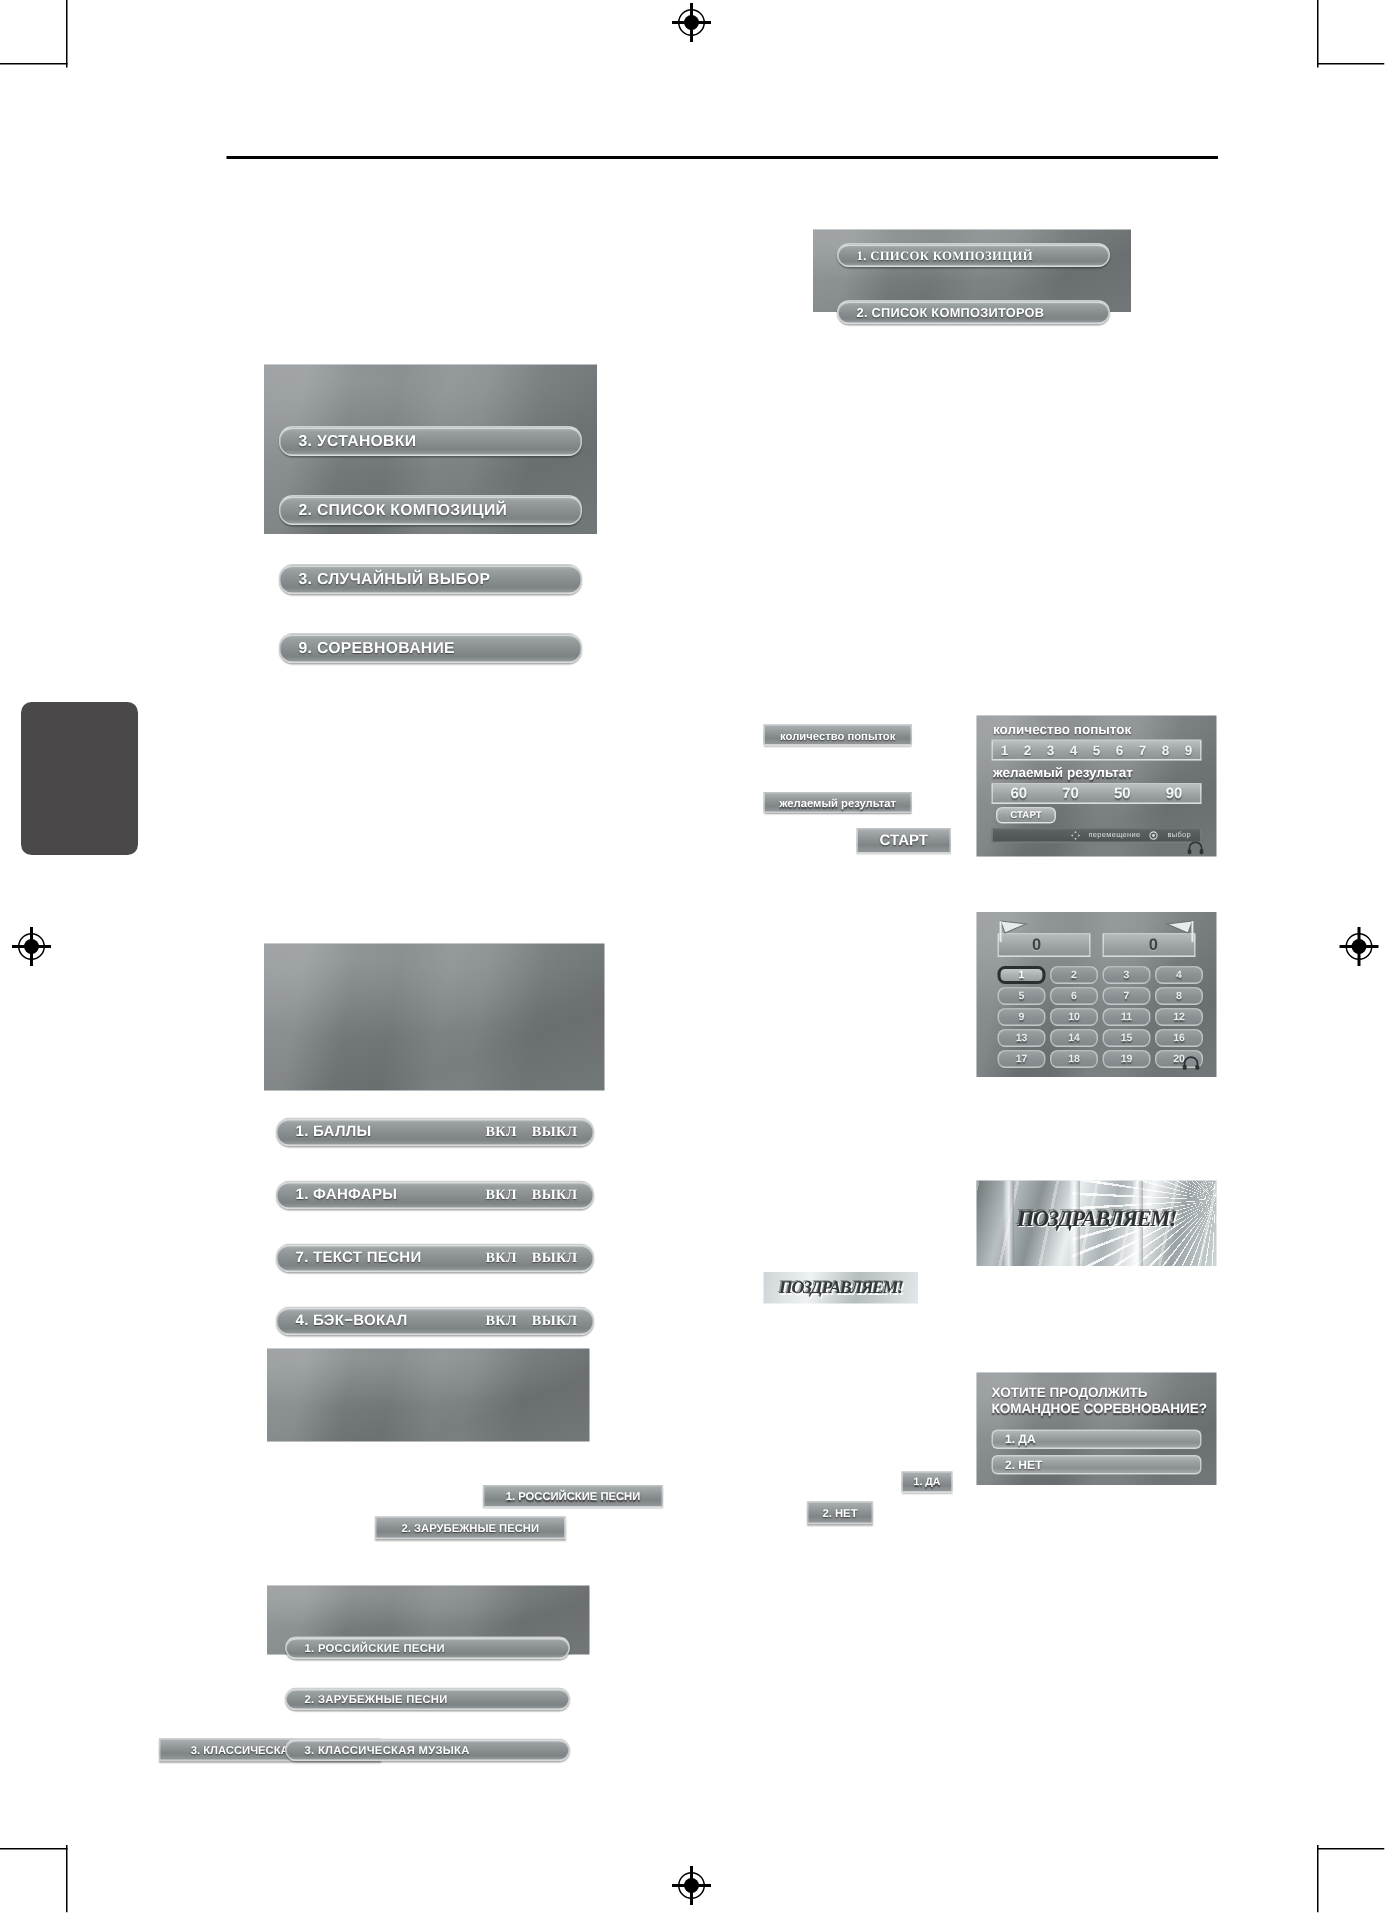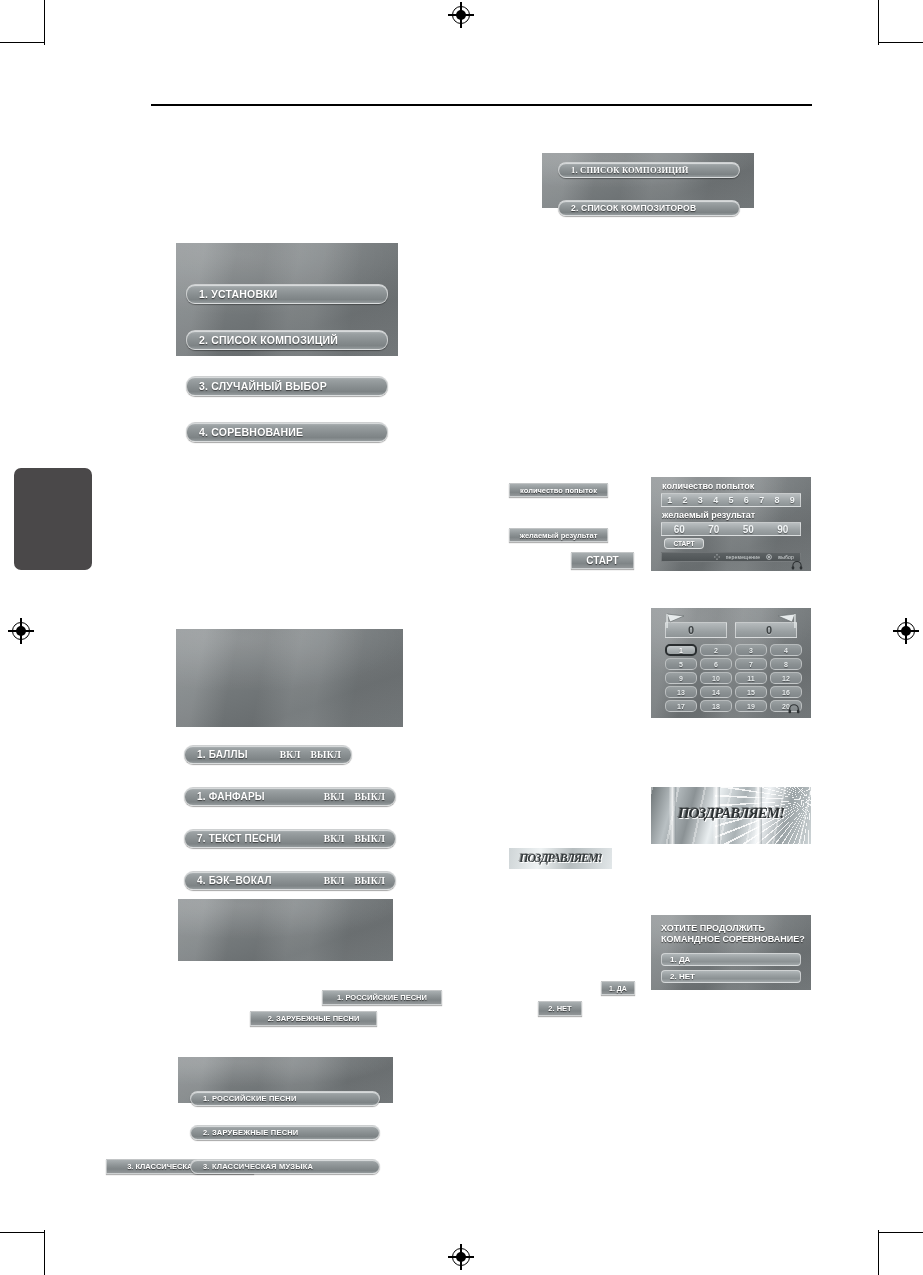--- a/index.html
+++ b/index.html
@@ -172,30 +172,30 @@
 <div class="pill" style="left:558px;top:162px;width:182px;height:16px;font-size:8.5px;font-family:Liberation Serif, serif;">
   <span class="lbl">1. СПИСОК КОМПОЗИЦИЙ</span>
 </div>
 <div class="pill" style="left:558px;top:184px;width:182px;height:16px;font-size:8.5px;">
   <span class="lbl">2. СПИСОК КОМПОЗИТОРОВ</span>
 </div>
 
 <div class="osd" style="left:176px;top:243px;width:222px;height:113px;">
 </div>
 <div class="pill" style="left:186px;top:252px;width:202px;height:20px;font-size:10.5px;">
-  <span class="lbl">1. УСТАНОВКИ</span>
+  <span class="lbl">3. УСТАНОВКИ</span>
 </div>
 <div class="pill" style="left:186px;top:278px;width:202px;height:20px;font-size:10.5px;align-items:center;">
   <span class="lbl">2. СПИСОК КОМПОЗИЦИЙ</span>
 </div>
 <div class="pill" style="left:186px;top:304px;width:202px;height:20px;font-size:10.5px;">
   <span class="lbl">3. СЛУЧАЙНЫЙ ВЫБОР</span>
 </div>
 <div class="pill" style="left:186px;top:330px;width:202px;height:20px;font-size:10.5px;">
-  <span class="lbl">4. СОРЕВНОВАНИЕ</span>
+  <span class="lbl">9. СОРЕВНОВАНИЕ</span>
 </div>
 
 <div class="chip" style="left:509px;top:483px;width:99px;height:14px;font-size:7.5px;">
   <span>количество попыток</span>
 </div>
 <div class="chip" style="left:509px;top:528px;width:99px;height:14px;font-size:7.5px;">
   <span>желаемый результат</span>
 </div>
 <div class="chip" style="left:571px;top:552px;width:63px;height:17px;font-size:10px;">
   <span>СТАРТ</span>
@@ -241,21 +241,21 @@
   <span class="ht">выбор</span>
 </div>
 <svg class="abs" style="left:791px;top:561px;z-index:3;" width="12" height="9" viewBox="0 0 14 11">
   <path d="M2 7 V5.5 A5 5 0 0 1 12 5.5 V7" fill="none" stroke="#2e3234" stroke-width="1.3"></path>
   <rect x="0.6" y="6.4" width="3" height="4" rx="1.2" fill="#2e3234"></rect>
   <rect x="10.4" y="6.4" width="3" height="4" rx="1.2" fill="#2e3234"></rect>
 </svg>
 
 <div class="osd" style="left:176px;top:629px;width:227px;height:98px;">
 </div>
-<div class="pill" style="left:184px;top:633px;width:168px;height:19px;font-size:10px;">
+<div class="pill" style="left:184px;top:633px;width:212px;height:19px;font-size:10px;">
   <span class="lbl">1. БАЛЛЫ</span>
   <span class="onoff" style="font-size:9.5px;">
     <b>ВКЛ</b>
     <b>ВЫКЛ</b>
   </span>
 </div>
 <div class="pill" style="left:184px;top:656px;width:212px;height:19px;font-size:10px;">
   <span class="lbl">1. ФАНФАРЫ</span>
   <span class="onoff" style="font-size:9.5px;">
     <b>ВКЛ</b>

